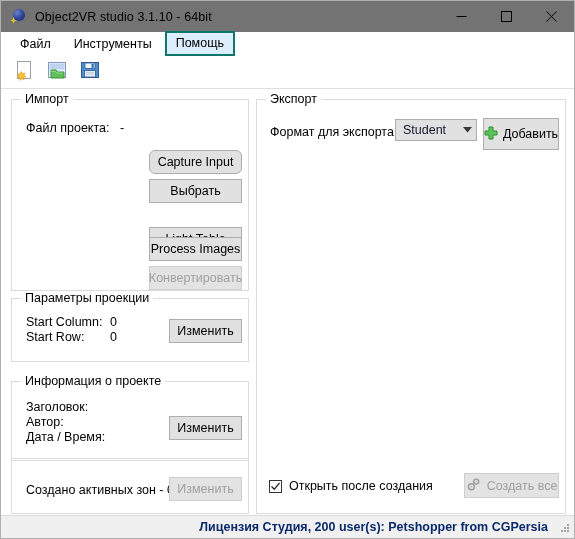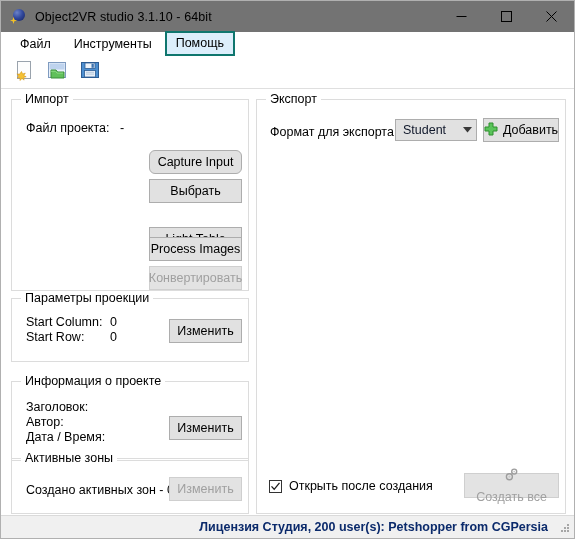--- a/index.html
+++ b/index.html
@@ -386,60 +386,59 @@
       <div class="field-label" style="left:14px; top:33px;">Автор:</div>
       <div class="field-value" style="left:108px; top:33px;"></div>
 
       <div class="field-label" style="left:14px; top:48px;">Дата / Время:</div>
       <div class="field-value" style="left:108px; top:48px;"></div>
 
       <button class="btn" style="left:157px; top:34px; width:73px; height:24px;">Изменить</button>
     </div>
 
     <div class="group" style="left:10px; top:369px; width:238px; height:56px;">
-      <div class="legend">Активные зоны</div>
 
       <div class="field-label" style="left:14px; top:24px;">Создано активных зон - 0</div>
 
       <button class="btn disabled" style="left:157px; top:18px; width:73px; height:24px;">Изменить</button>
     </div>
 
     <div class="group" style="left:255px; top:10px; width:310px; height:415px;">
       <div class="legend">Экспорт</div>
 
       <div class="field-label" style="left:13px; top:25px;">Формат для экспорта:</div>
 
       <div class="combo" style="left:138px; top:19px; width:82px; height:22px;">
         <span class="combo-text">Student</span>
         <span class="combo-arrow">
           <svg width="9" height="6" viewBox="0 0 9 6">
               <path d="M0 0 L4.5 5.5 L9 0 Z" fill="#3a3a3a"></path>
             </svg>
         </span>
       </div>
 
-      <button class="btn icon-btn" style="left:226px; top:18px; width:76px; height:24px;">
+      <button class="btn icon-btn" style="left:226px; top:18px; width:76px; height:32px;">
         <span>
           <svg width="14" height="14" viewBox="0 0 14 14">
             <path d="M5 1 h4 v4 h4 v4 h-4 v4 h-4 v-4 h-4 v-4 h4 z" fill="#5bc45b" stroke="#2f8f2f" stroke-width="1" stroke-linejoin="round"></path>
           </svg>
         </span>
         <span>Добавить</span>
       </button>
 
       <div class="checkrow" style="left:12px; top:379px;">
         <span class="checkbox">
           <svg width="11" height="11" viewBox="0 0 11 11">
             <path d="M1.5 5.4 L4.2 8.3 L9.5 1.8" fill="none" stroke="#1a1a1a" stroke-width="1.3"></path>
           </svg>
         </span>
         <span class="lbl">Открыть после создания</span>
       </div>
 
-      <button class="btn disabled icon-btn" style="left:207px; top:373px; width:95px; height:25px;flex-direction:column;">
+      <button class="btn disabled icon-btn" style="left:207px; top:373px; width:95px; height:25px;">
         <span>
           <svg width="16" height="15" viewBox="0 0 16 15">
             <g fill="none" stroke="#9d9d9d" stroke-width="1.4">
               <circle cx="10.2" cy="4.6" r="2.5"></circle>
               <circle cx="5.4" cy="9.7" r="3"></circle>
             </g>
             <circle cx="10.2" cy="4.6" r="0.9" fill="#c9c9c9"></circle>
             <circle cx="5.4" cy="9.7" r="1.1" fill="#c9c9c9"></circle>
           </svg>
         </span>

